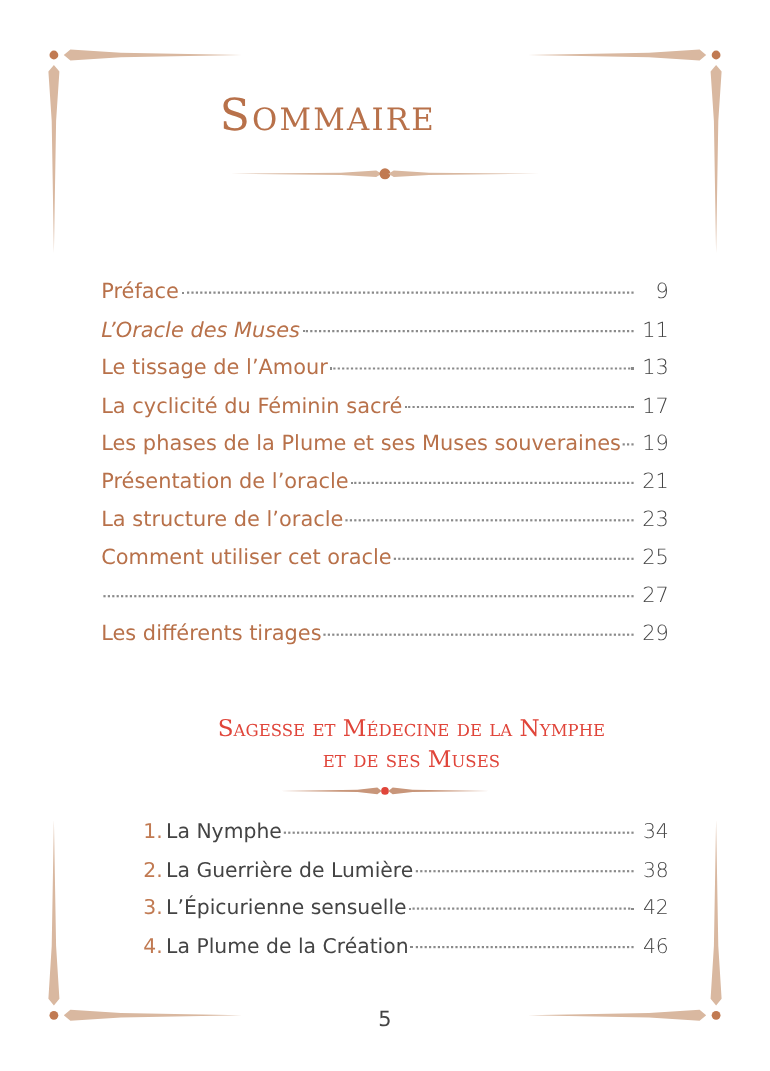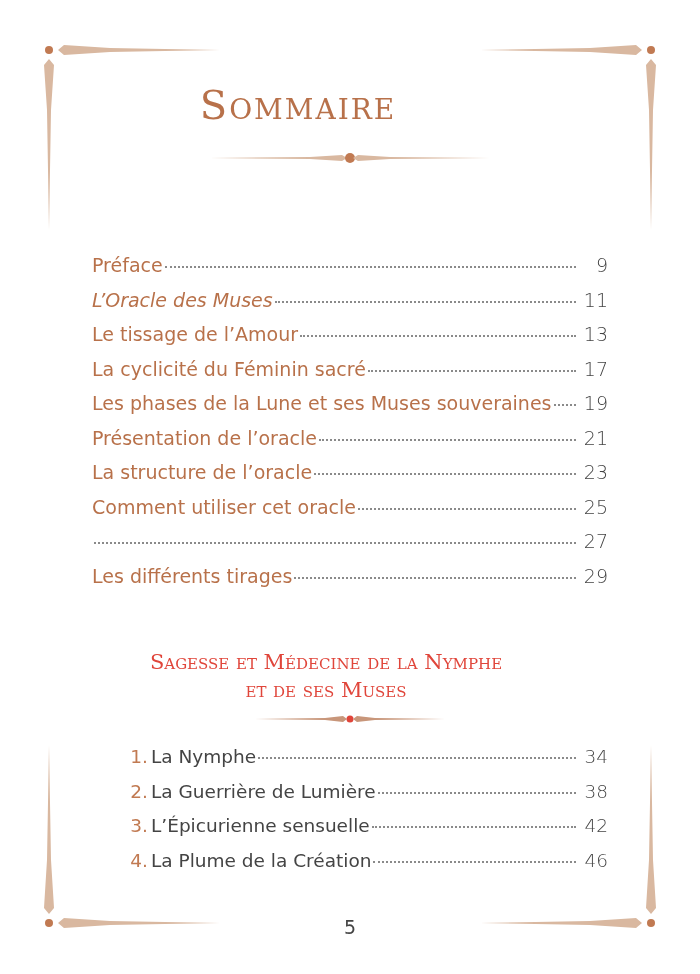--- a/index.html
+++ b/index.html
@@ -14,21 +14,21 @@
   .toc-row { display: flex; align-items: baseline; height: 34.5px; font-size: 19px; color: #b8714a; }
   .toc-row .lbl { white-space: nowrap; text-align: center; }
   .toc-row .lbl.italic { font-style: italic; }
   .toc-row .dots {
     flex: 1; margin: 0 6px 0 2px; border-bottom: 2px dotted #8a8a8a; position: relative; top: -4px; height: 0;
   }
   .toc-row .pg { color: #444; font-weight: 300; min-width: 26px; text-align: right; }
   .section-title {
     position: absolute; left: 0; width: 652px; top: 648px; text-align: center;
     font-family: "DejaVu Serif", "Liberation Serif", serif; font-variant: small-caps;
-    font-size: 21px; line-height: 28px; color: #e0453a;
+    font-size: 21px; line-height: 28px; color: #e0453a; padding-left: 48px;
   }
   .toc2 { top: 746px; }
   .toc2 .toc-row { color: #444; font-size: 18.5px; margin-left: 35px; }
   .toc2 .num { color: #c17a52; width: 24px; display: inline-block; }
   .page-number { position: absolute; left: 0; width: 700px; top: 916px; text-align: center; font-size: 19px; color: #444; }
 </style>
 </head>
 <body>
 
 <svg class="orn" style="left:0;top:0" width="220" height="240">
@@ -75,21 +75,21 @@
       <span class="lbl">Le tissage de l’Amour</span>
       <span class="dots"></span>
       <span class="pg">13</span>
     </div>
   <div class="toc-row">
       <span class="lbl">La cyclicité du Féminin sacré</span>
       <span class="dots"></span>
       <span class="pg">17</span>
     </div>
   <div class="toc-row">
-      <span class="lbl">Les phases de la Lune et ses Muses souveraines</span>
+      <span class="lbl">Les phases de la Plume et ses Muses souveraines</span>
       <span class="dots"></span>
       <span class="pg">19</span>
     </div>
   <div class="toc-row">
       <span class="lbl">Présentation de l’oracle</span>
       <span class="dots"></span>
       <span class="pg">21</span>
     </div>
   <div class="toc-row">
       <span class="lbl">La structure de l’oracle</span>

